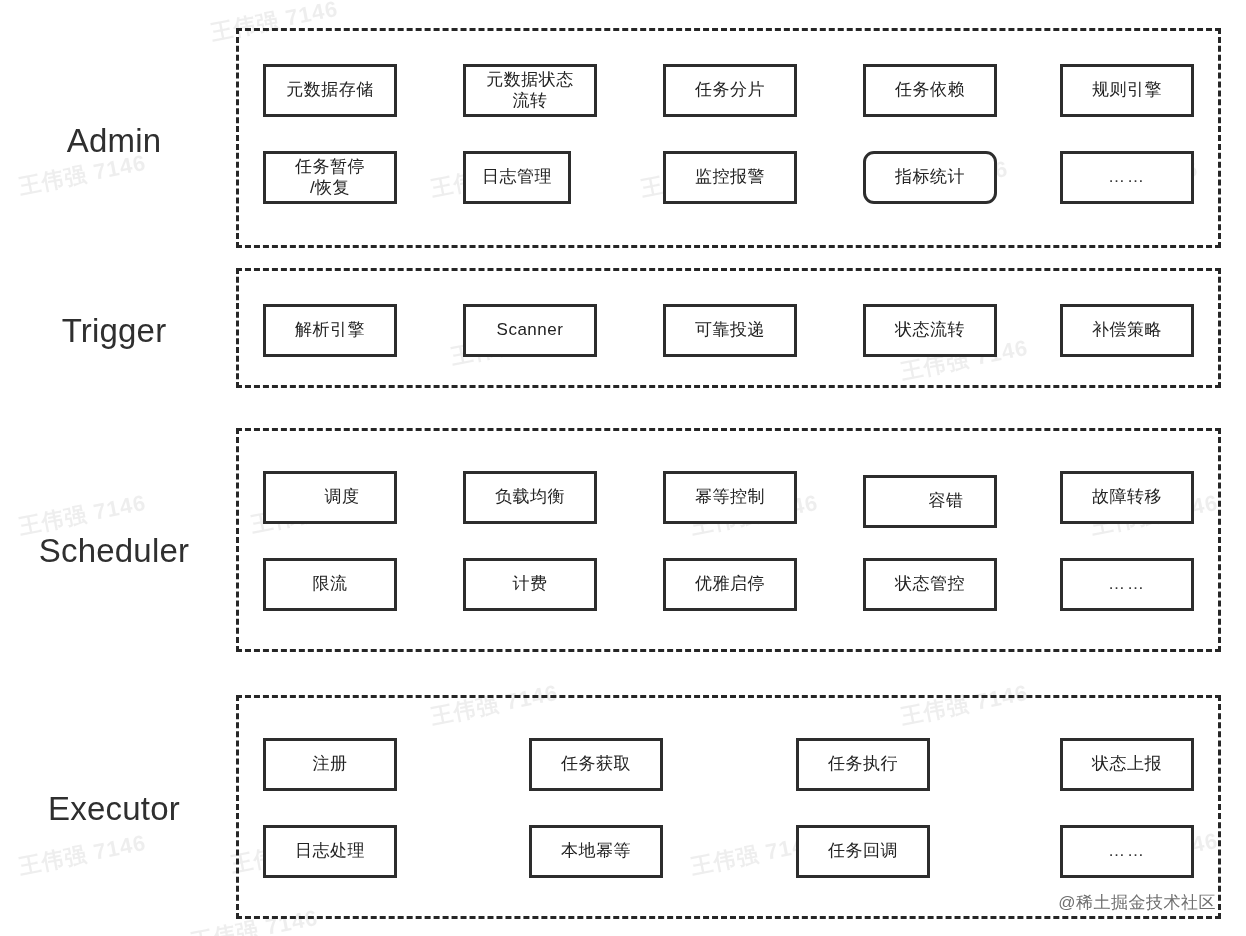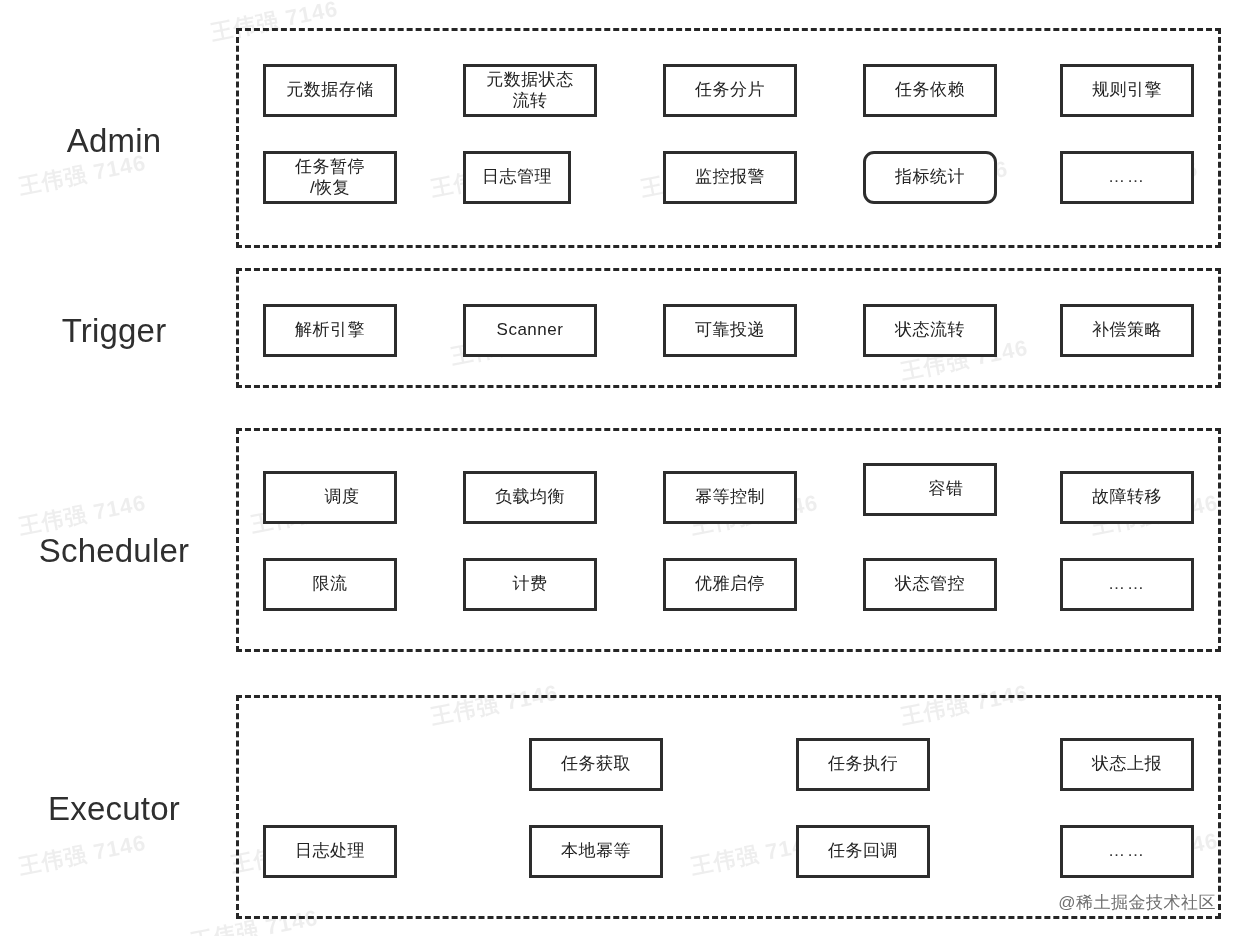--- a/index.html
+++ b/index.html
@@ -169,21 +169,21 @@
   <div class="group-frame" style="top:428px; height:224px;">
     <div class="node-box" style="left:24px;  top:40px; width:134px; height:53px;padding-left:24px;">
         <span class="lbl">调度</span>
       </div>
     <div class="node-box" style="left:224px; top:40px; width:134px; height:53px;">
         <span class="lbl">负载均衡</span>
       </div>
     <div class="node-box" style="left:424px; top:40px; width:134px; height:53px;">
         <span class="lbl">幂等控制</span>
       </div>
-    <div class="node-box" style="left:624px; top:32px; width:134px; height:53px;padding-left:32px;">
+    <div class="node-box" style="left:624px; top:44px; width:134px; height:53px;padding-left:32px;">
         <span class="lbl">容错</span>
       </div>
     <div class="node-box" style="left:821px; top:40px; width:134px; height:53px;">
         <span class="lbl">故障转移</span>
       </div>
 
     <div class="node-box" style="left:24px;  top:127px; width:134px; height:53px;">
         <span class="lbl">限流</span>
       </div>
     <div class="node-box" style="left:224px; top:127px; width:134px; height:53px;">
@@ -194,20 +194,23 @@
       </div>
     <div class="node-box" style="left:624px; top:127px; width:134px; height:53px;">
         <span class="lbl">状态管控</span>
       </div>
     <div class="node-box dots" style="left:821px; top:127px; width:134px; height:53px;">
         <span class="lbl">……</span>
       </div>
   </div>
 
   <div class="group-frame" style="top:695px; height:224px;">
+    <div class="node-box" style="left:24px;  top:40px; width:134px; height:53px;">
+        <span class="lbl">注册</span>
+      </div>
     <div class="node-box" style="left:290px; top:40px; width:134px; height:53px;">
         <span class="lbl">任务获取</span>
       </div>
     <div class="node-box" style="left:821px; top:40px; width:134px; height:53px;">
         <span class="lbl">状态上报</span>
       </div>
     <div class="node-box" style="left:557px; top:40px; width:134px; height:53px;">
         <span class="lbl">任务执行</span>
       </div>
 

